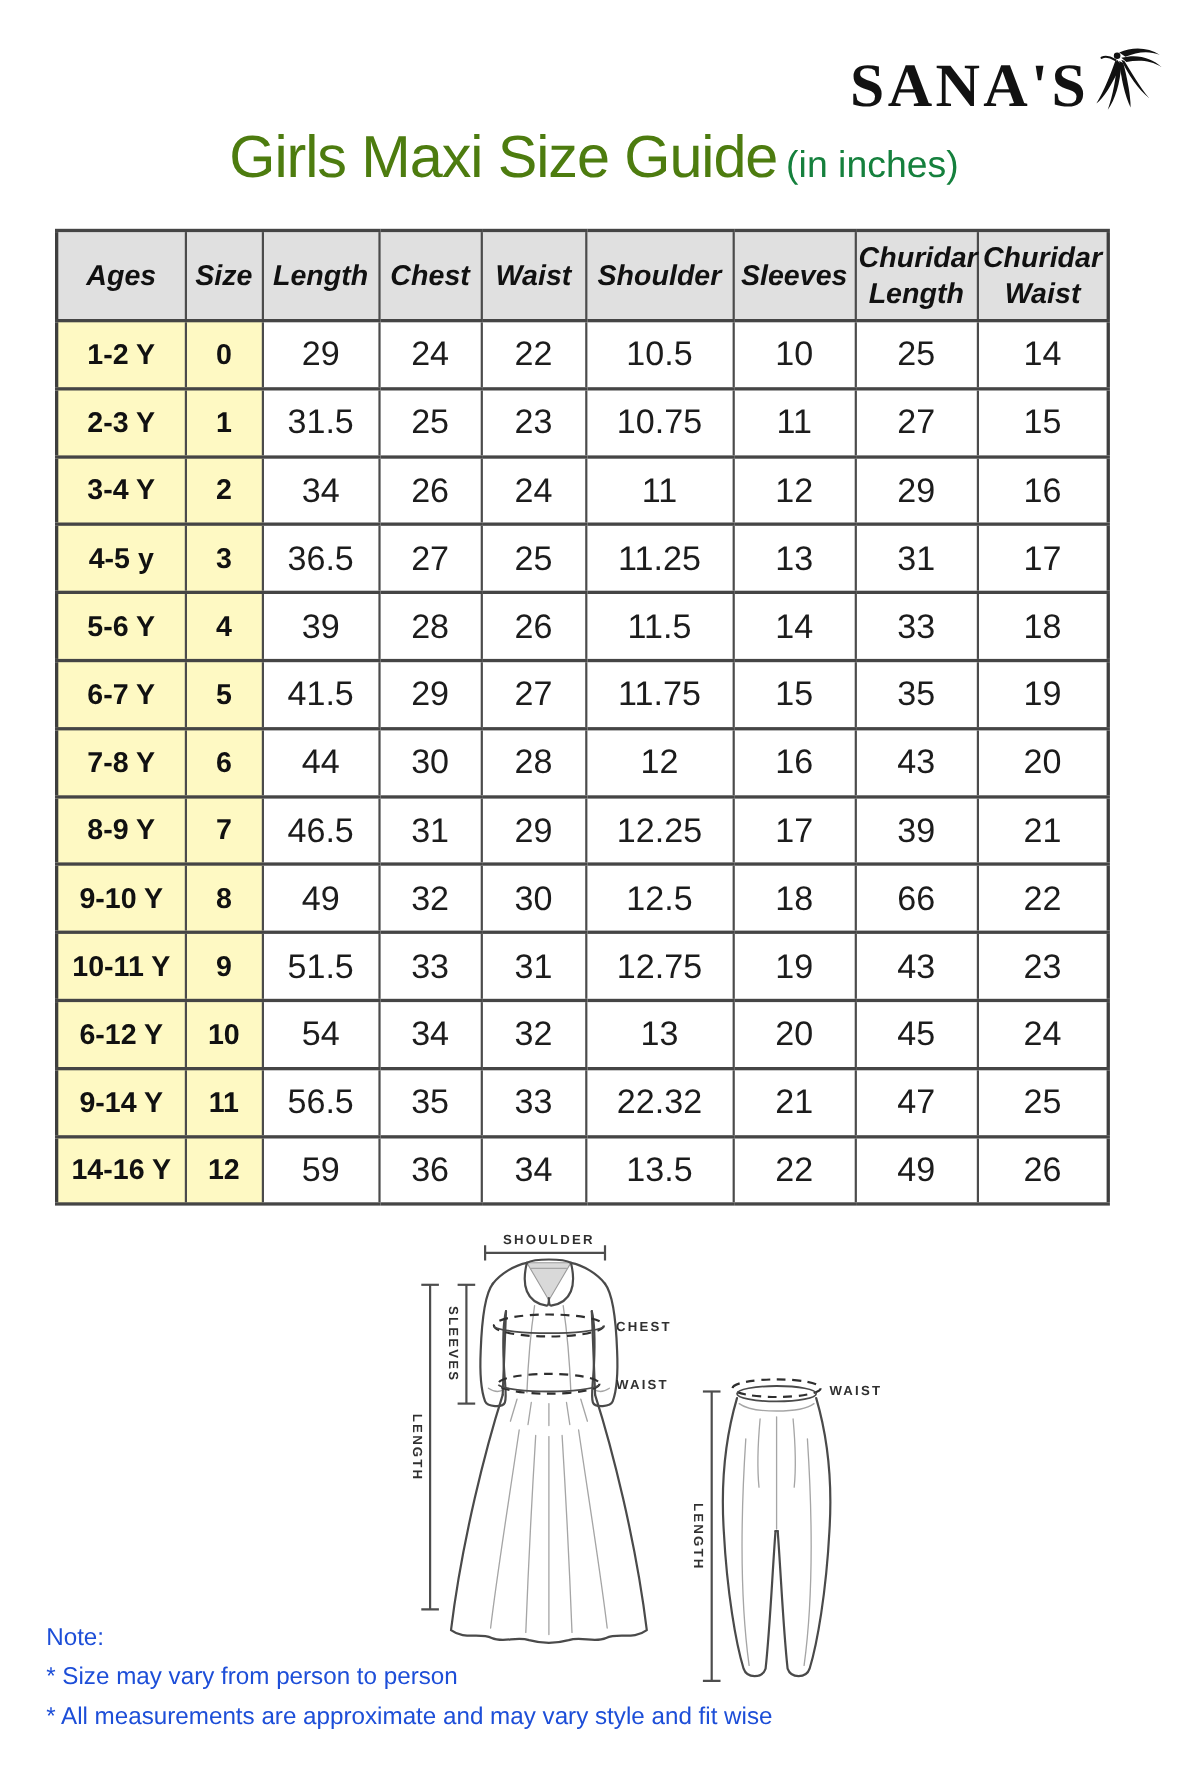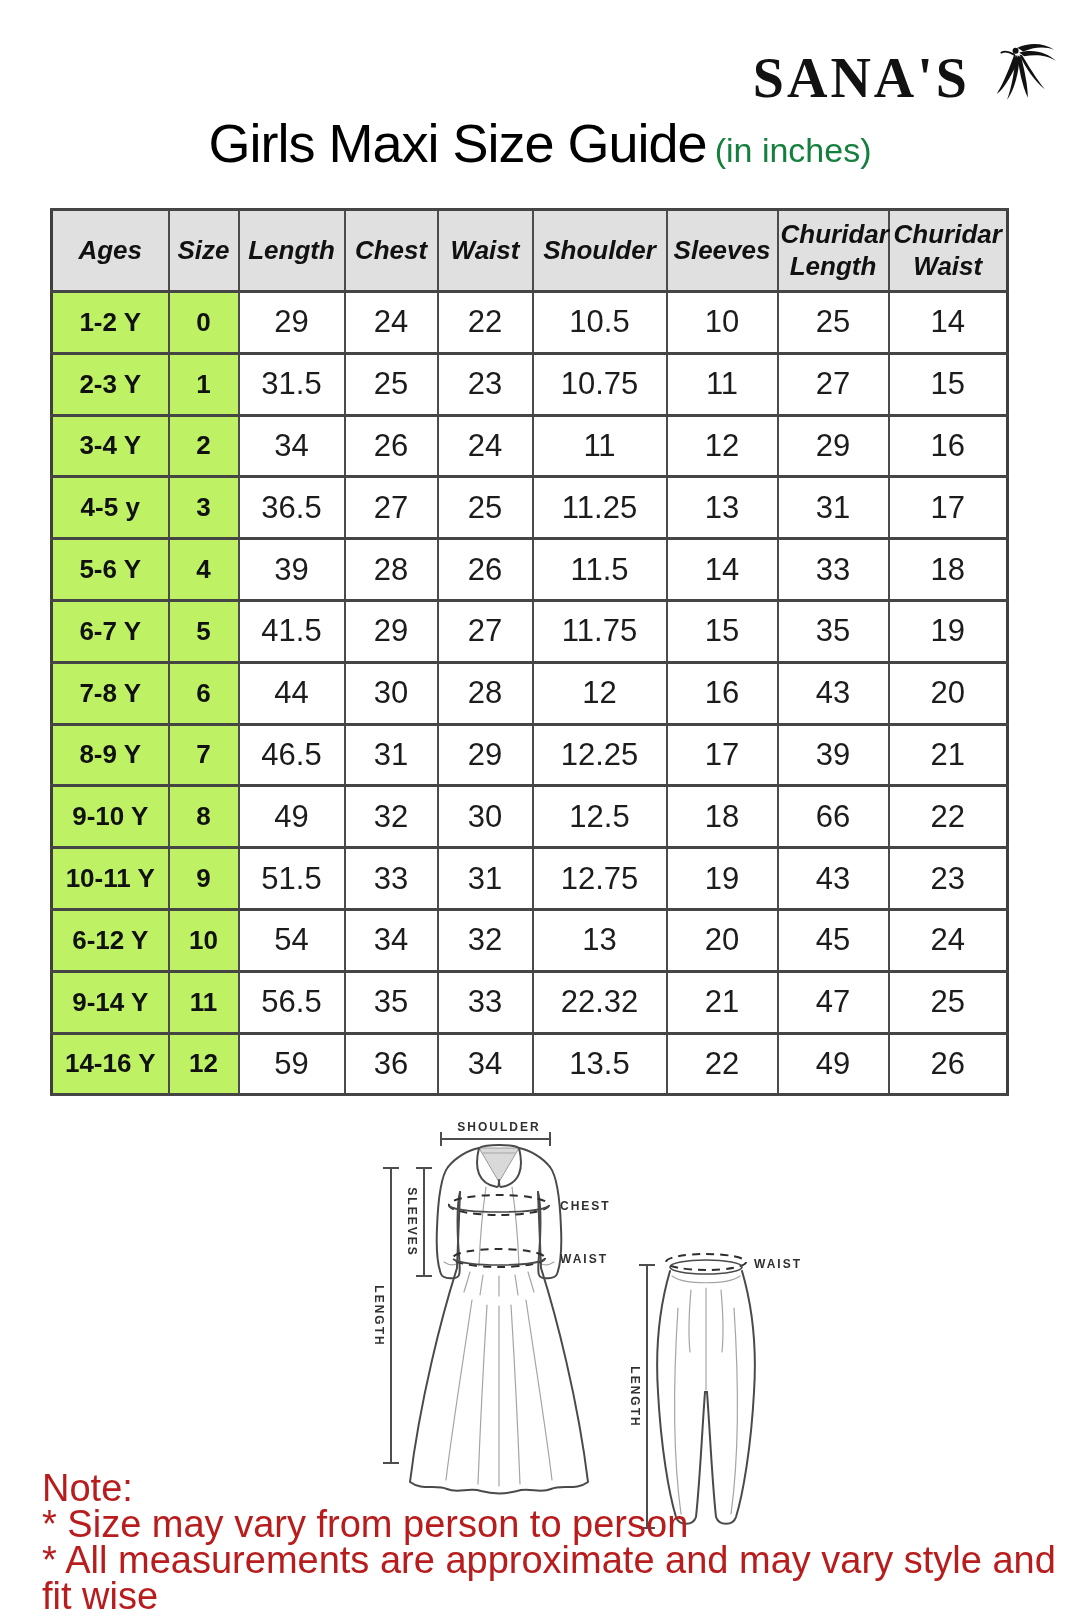--- a/index.html
+++ b/index.html
@@ -7,71 +7,71 @@
   body {
     font-family:"Liberation Sans", sans-serif;
     background:#ffffff; color:#161616;
     position:relative; overflow:hidden;
   }
   .page { position:absolute; inset:0; }
 
   
   .logo {
     position:absolute; top:42px; right:22px;
-    display:flex; align-items:center; gap:22px;justify-content:space-between;
+    display:flex; align-items:center; gap:2px;justify-content:space-between;
   }
   .logo .brand-text {
     font-family:"Liberation Serif", serif;
     font-size:56px; font-weight:bold; letter-spacing:3px;
     color:#121212; line-height:1;
   }
   .logo svg { display:block; }
 
   
   .title {
     position:absolute; top:112px; left:0; width:1080px;
     text-align:center; white-space:nowrap;
   }
-  .title .main { font-size:54px; letter-spacing:-1px; color:#000000; }
+  .title .main { font-size:54px; letter-spacing:-1px; color:#4d7c0f; }
   .title .suffix { font-size:34px; color:#15803d; margin-left:8px; }
 
   
   table.size-table {
     position:absolute; top:208px; left:50px;
     width:956px; border-collapse:collapse; table-layout:fixed;
     border:3px solid #3e3e3e;
   }
   .size-table th, .size-table td {
     border-left:2px solid #4b4b4b; border-right:2px solid #4b4b4b;
     border-top:3px solid #454545; border-bottom:3px solid #454545;
     text-align:center; vertical-align:middle; padding:0 2px;
   }
   .size-table thead tr { height:82px; }
   .size-table tbody tr { height:61.8px; }
   .size-table th {
     background:#e0e0e0; font-style:italic; font-weight:bold;
     font-size:26px; line-height:1.2; color:#111;
   }
   .size-table td { background:#ffffff; font-size:31px; font-weight:normal; color:#1c1c1c; }
-  .size-table td.label { background:#bef264; font-weight:bold; font-size:26px; color:#111; }
+  .size-table td.label { background:#fef9c3; font-weight:bold; font-size:26px; color:#111; }
 
   
   svg.diagram { position:absolute; top:1085px; left:0; }
   .d-label {
     font-family:"Liberation Sans", sans-serif;
     font-size:12px; font-weight:bold; letter-spacing:2px; fill:#303030;
   }
   .outline { fill:none; stroke:#4a4a4a; stroke-width:2; stroke-linecap:round; stroke-linejoin:round; }
   .detail  { fill:none; stroke:#a5a5a5; stroke-width:1.2; stroke-linecap:round; }
   .dashed  { fill:none; stroke:#2e2e2e; stroke-width:2; stroke-dasharray:8 6; }
   .solidarc{ fill:none; stroke:#4a4a4a; stroke-width:1.6; }
   .measure { stroke:#4d4d4d; stroke-width:2; }
 
   
-  .notes { position:absolute; left:42px; top:1470px; font-size:38px; color:#b91c1c; }
+  .notes { position:absolute; left:42px; top:1470px; font-size:22px; color:#1d4ed8; }
   .notes div { line-height:36px; }
 </style>
 </head>
 <body>
 
 <div class="page">
 
   <div class="logo">
     <span class="brand-text">SANA'S</span>
     <svg width="66" height="72" viewBox="0 0 70 76" aria-hidden="true">

